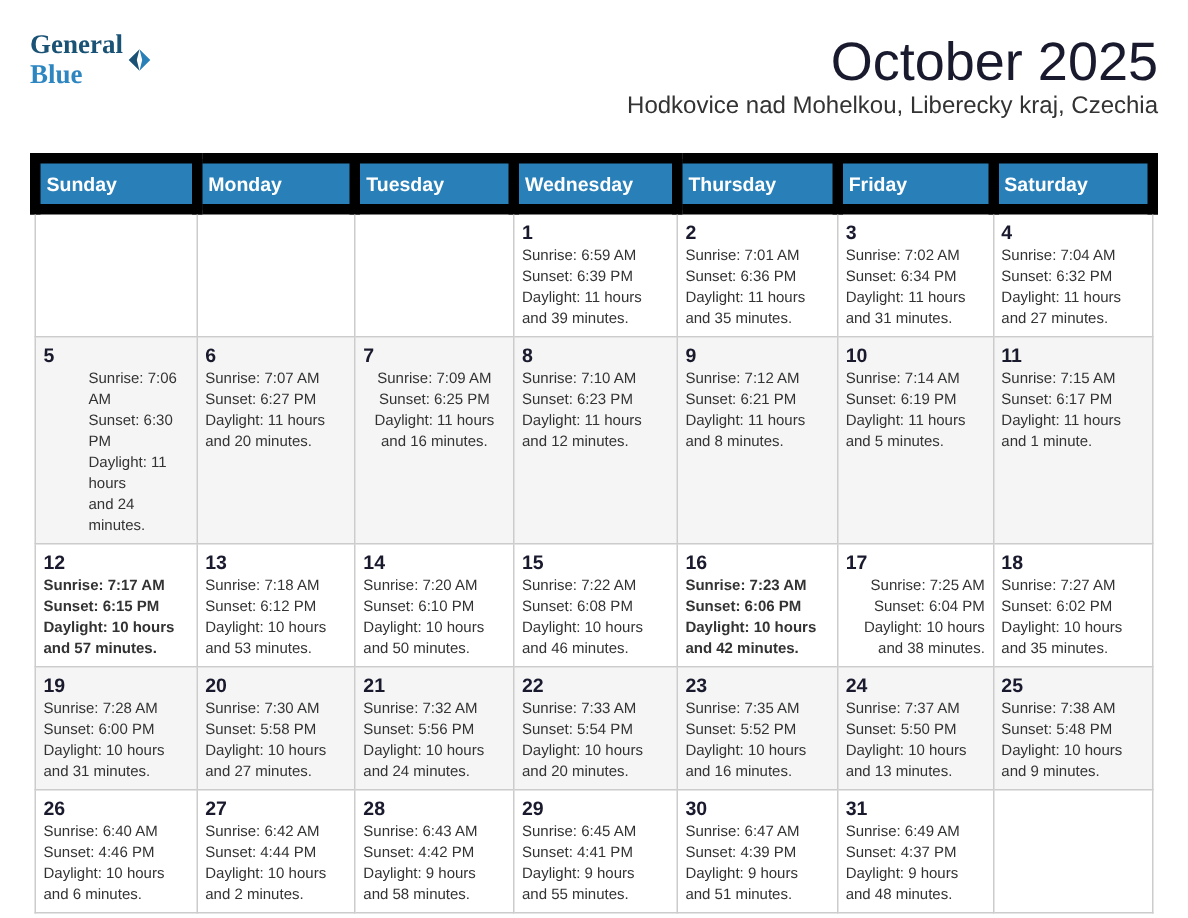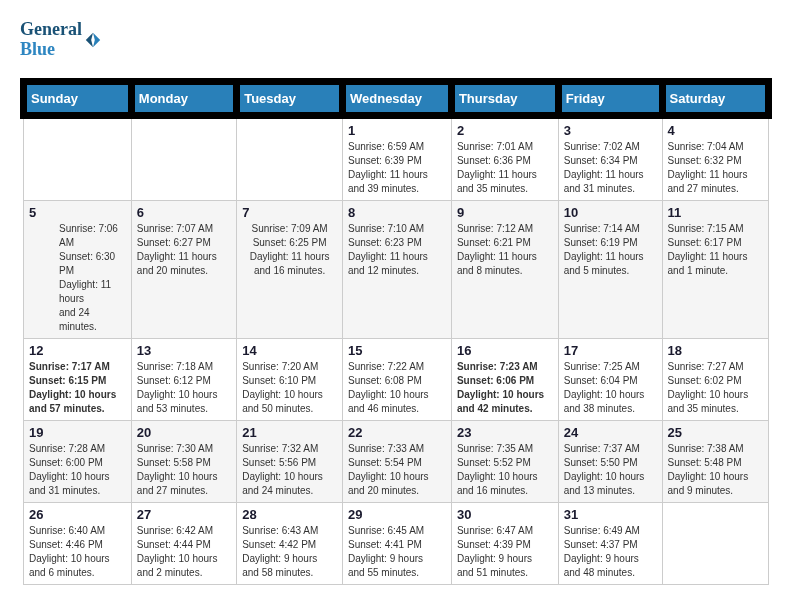--- a/index.html
+++ b/index.html
@@ -99,20 +99,24 @@
     <div>
       <div style="display:flex;align-items:center;">
         <span class="logo-text">General<br><span>Blue</span></span>
         <svg class="logo-icon" viewBox="0 0 20 20" fill="none">
           <polygon points="10,2 18,10 10,18 12,10" fill="#2980b9"></polygon>
           <polygon points="10,2 2,10 10,18 8,10" fill="#1a5276"></polygon>
         </svg>
       </div>
     </div>
   </div>
+  <div class="title-section">
+    <div class="month-title">October 2025</div>
+    <div class="subtitle">Hodkovice nad Mohelkou, Liberecky kraj, Czechia</div>
+  </div>
 </div>
 
 <table class="calendar-table">
   <thead>
     <tr id="header-row">
         <th>Sunday</th>
         <th>Monday</th>
         <th>Tuesday</th>
         <th>Wednesday</th>
         <th>Thursday</th>
@@ -236,21 +240,21 @@
         </td>
         <td>
           <div class="day-number">16</div>
           <div class="day-info" style="white-space: pre-line; font-weight: bold;">Sunrise: 7:23 AM
 Sunset: 6:06 PM
 Daylight: 10 hours
 and 42 minutes.</div>
         </td>
         <td>
           <div class="day-number">17</div>
-          <div class="day-info" style="white-space: pre-line;">Sunrise: 7:25 AM
+          <div class="day-info" style="white-space: pre-line; text-align: right;">Sunrise: 7:25 AM
 Sunset: 6:04 PM
 Daylight: 10 hours
 and 38 minutes.</div>
         </td>
         <td>
           <div class="day-number">18</div>
           <div class="day-info" style="white-space: pre-line;">Sunrise: 7:27 AM
 Sunset: 6:02 PM
 Daylight: 10 hours
 and 35 minutes.</div>

